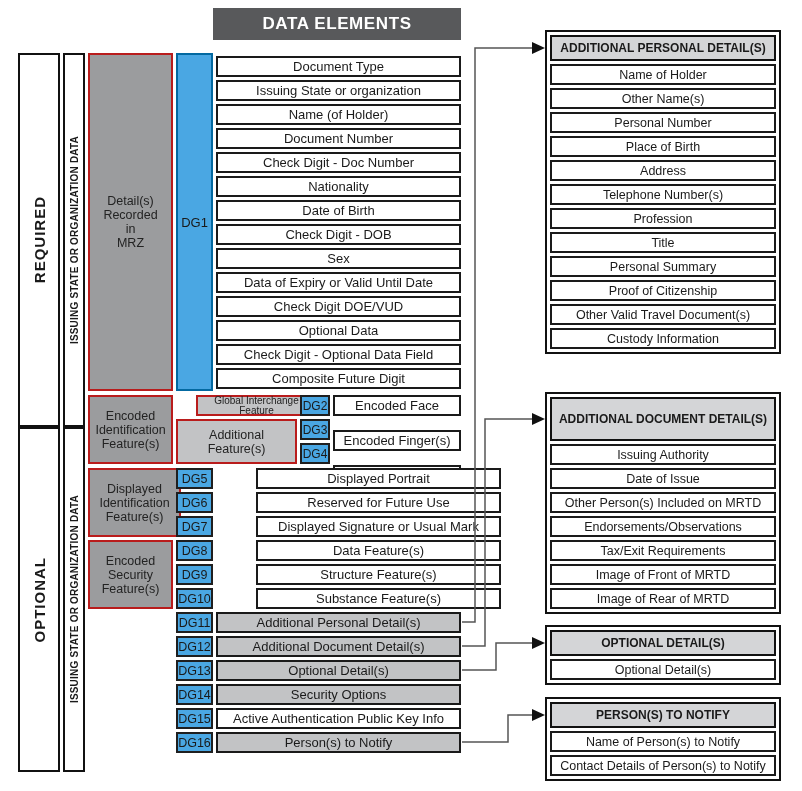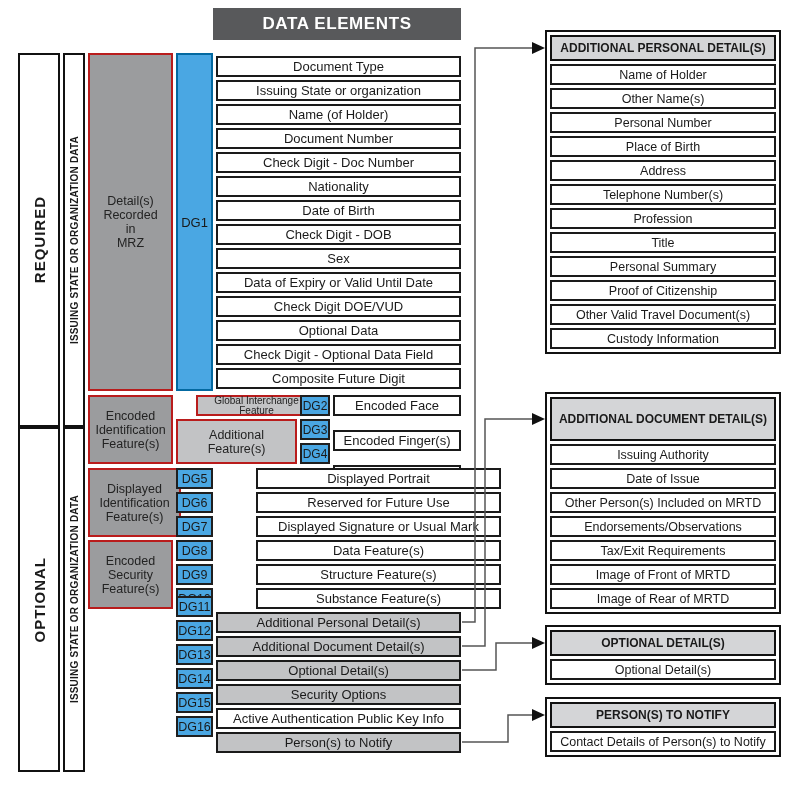--- a/index.html
+++ b/index.html
@@ -43,21 +43,21 @@
 
   #de-header{position:absolute;left:213px;top:8px;width:248px;height:32px;background:#58595B;
              color:#fff;font-weight:bold;font-size:17px;letter-spacing:0.6px;
              display:flex;align-items:center;justify-content:center;}
 
   #dg1-rows{left:216px;top:56px;}   #dg1-rows .row{width:245px;}
   #bio-badges{left:300px;top:395px;}
   #bio-rows{left:333px;top:395px;gap:14px;}  #bio-rows .row{width:128px;}
   #mid-badges{left:176px;top:468px;}
   #mid-rows{left:228px;top:468px;margin-left:28px;}  #mid-rows .row{width:245px;}
-  #opt-badges{left:176px;top:596px;}
+  #opt-badges{left:176px;top:612px;}
   #opt-rows{left:216px;top:612px;}  #opt-rows .row{width:245px;}
 
   .table{position:absolute;left:545px;width:236px;border:2px solid #111;background:#fff;
          padding:3px;display:flex;flex-direction:column;gap:3px;box-sizing:border-box;}
   .table .row{width:100%;font-size:12.5px;}
   .thead{height:26px;background:#D4D5D7;border:2px solid #111;box-sizing:border-box;
          display:flex;align-items:center;justify-content:center;font-weight:bold;font-size:12px;
          text-align:center;}
   #tbl-personal{top:30px;}
   #tbl-doc{top:392px;}  #tbl-doc .thead{height:44px;}
@@ -195,20 +195,21 @@
     <div class="row">Image of Rear of MRTD</div>
   </div>
 
   <div class="table" id="tbl-opt">
     <div class="thead">OPTIONAL DETAIL(S)</div>
     <div class="row">Optional Detail(s)</div>
   </div>
 
   <div class="table" id="tbl-notify">
     <div class="thead">PERSON(S) TO NOTIFY</div>
+    <div class="row">Name of Person(s) to Notify</div>
     <div class="row">Contact Details of Person(s) to Notify</div>
   </div>
 
   <svg id="overlay" width="802" height="791" viewBox="0 0 802 791">
     <g fill="none" stroke="#555555" stroke-width="1.5">
       <path d="M462,622 H475 V48 H533"></path>
       <path d="M462,646 H485 V419 H533"></path>
       <path d="M462,670 H496 V643 H533"></path>
       <path d="M462,742 H508 V715 H533"></path>
     </g>

